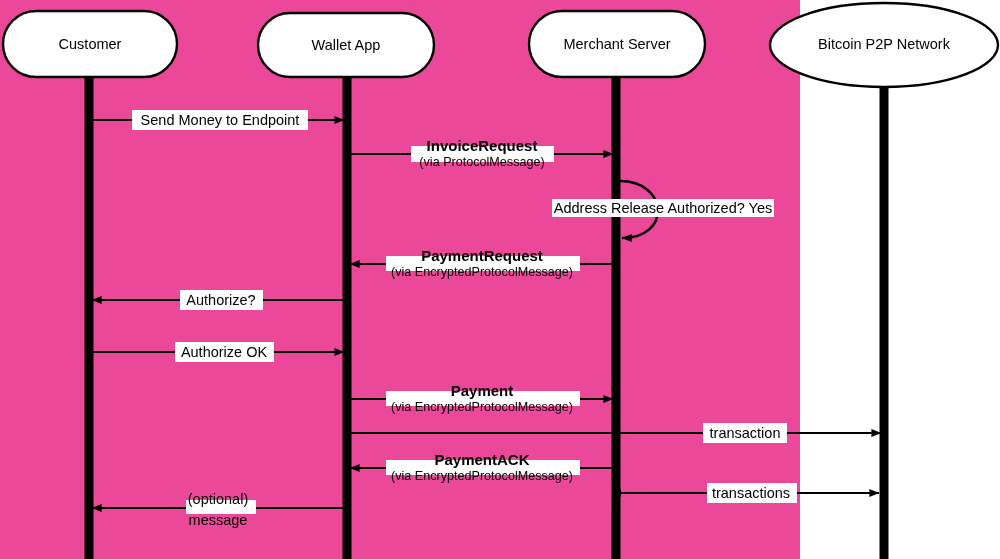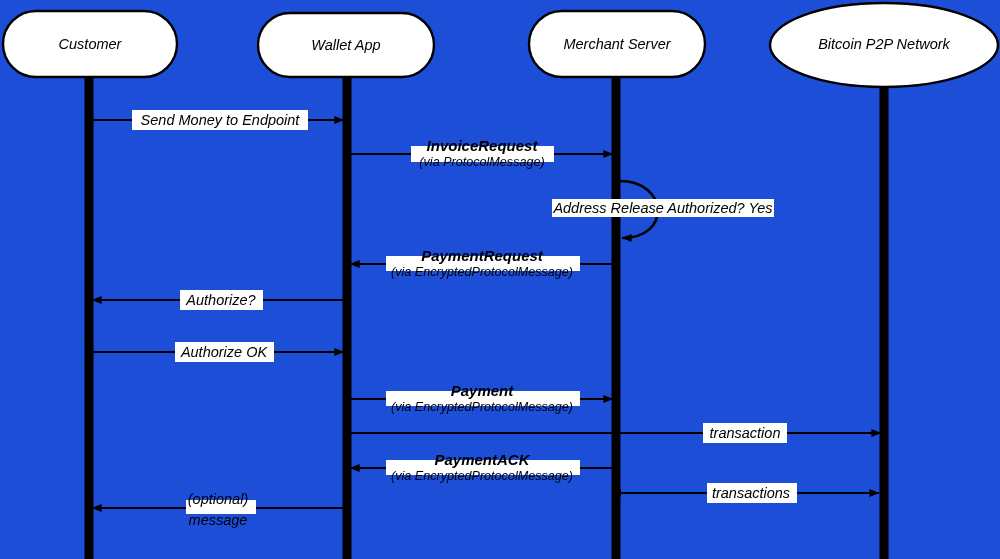--- a/index.html
+++ b/index.html
@@ -9,24 +9,23 @@
     background: #ffffff;
   }
   body {
     font-family: "Liberation Sans", sans-serif;
     width: 1000px;
     height: 559px;
     overflow: hidden;
   }
   #diagram-root {
     position: relative;
-    width: 1000px;
+    width: 800px;
     height: 559px;
-    background: #1d4ed8;
-    font-style: italic;
+    background: #ec4899;
   }
   svg#sequence-diagram {
     display: block;
     width: 1000px;
     height: 559px;
   }
   .actor-shape {
     fill: #ffffff;
     stroke: #000000;
     stroke-width: 2.4;

